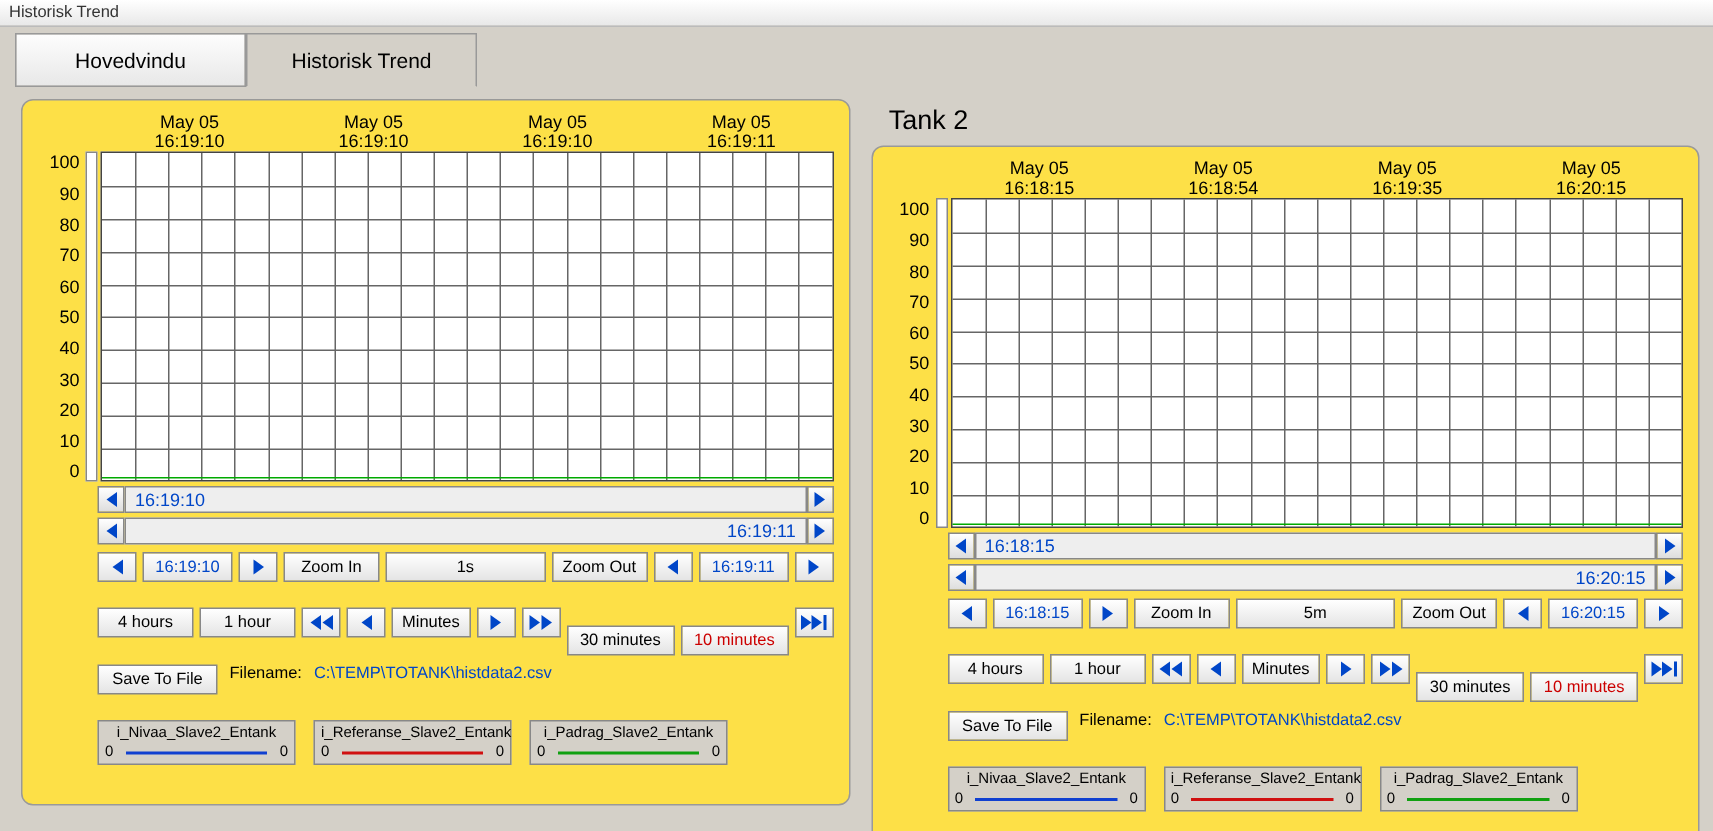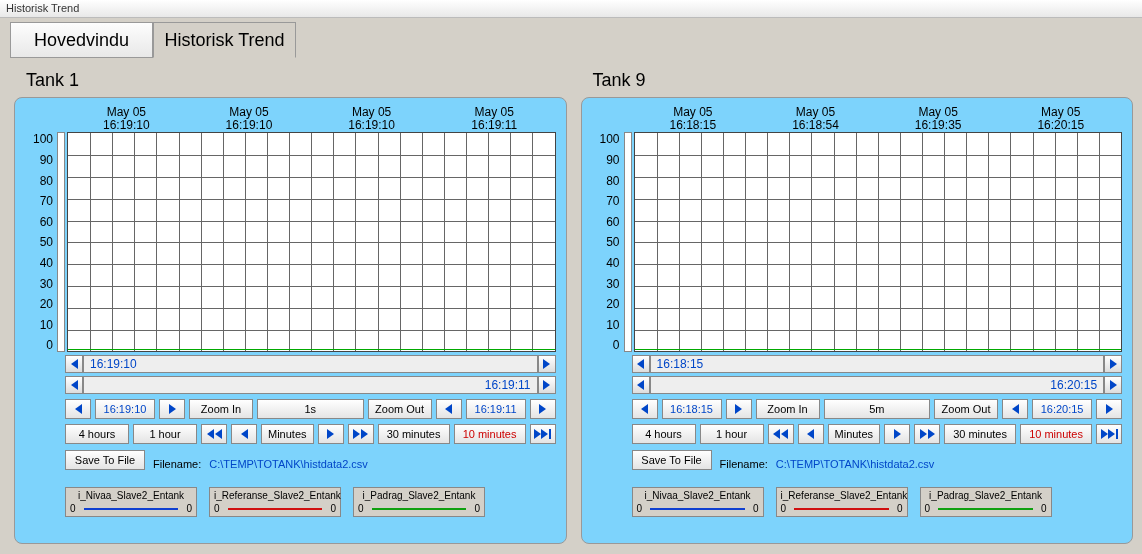--- a/index.html
+++ b/index.html
@@ -1,47 +1,47 @@
 <!DOCTYPE html>
 <html><head>
 <meta charset="utf-8">
 <style>
 * { box-sizing: border-box; margin: 0; padding: 0; font-family: Arial, sans-serif; }
 html, body { width: 1142px; height: 554px; background: #d4d0c8; overflow: hidden; }
 .titlebar { height: 18px; background: linear-gradient(#fff,#e8e8e8); border-bottom: 1px solid #bbb; font-size: 11px; padding: 2px 6px; color: #333; }
 .tabs { display: flex; margin: 4px 10px 0 10px; }
-.tab { width: 143px; height: 36px; display: flex; align-items: center; justify-content: center; font-size: 18px; border: 1px solid #999; background: linear-gradient(#fdfdfd,#e8e8e8); cursor: pointer; }
+.tab { width: 154px; height: 36px; display: flex; align-items: center; justify-content: center; font-size: 14px; border: 1px solid #999; background: linear-gradient(#fdfdfd,#e8e8e8); cursor: pointer; }
 .tab.active { background: #d4d0c8; border-bottom: 1px solid #d4d0c8; }
 .main { display: flex; gap: 14px; padding: 8px 14px; }
 .panel { flex: 1; }
 .panel h2 { font-size: 18px; font-weight: normal; margin: 4px 0 6px 12px; }
-.box { border: 1px solid #999; border-radius: 8px; padding: 8px 10px 10px 10px; background: #7dd3fc; }
+.box { border: 1px solid #999; border-radius: 8px; padding: 8px 10px 10px 10px; background: #fde047; }
 .xlabels { display: flex; margin-left: 40px; }
 .xlabels div { flex: 1; text-align: center; font-size: 12px; line-height: 1.1; }
 .chartrow { display: flex; }
 .yaxis { width: 32px; display: flex; flex-direction: column; justify-content: space-between; text-align: right; font-size: 12px; padding-right: 4px; height: 220px; }
 .bar { width: 8px; height: 220px; background: #fff; border: 1px solid #888; margin-right: 2px; }
 .grid { flex: 1; height: 220px; border: 1px solid #444; position: relative; background: #fff; }
 .grid .h, .grid .v { position: absolute; background: #666; }
 .grid .h { left:0; right:0; height:1px; }
 .grid .v { top:0; bottom:0; width:1px; }
 .grid .gline { position:absolute; left:0; right:0; bottom:1px; height:1px; background:#0a0; }
 .scroll { display:flex; align-items:center; margin: 3px 0 0 40px; height: 18px; }
 .sbtn { width: 18px; height: 18px; background: linear-gradient(#fff,#ddd); border: 1px solid #888; display:flex; align-items:center; justify-content:center; color:#0046c8; font-size:10px; cursor:pointer; }
 .strack { flex:1; height:18px; background:#eee; border:1px solid #888; display:flex; align-items:center; padding:0 6px; font-size:12px; color:#0046c8; }
 .strack.right { justify-content:flex-end; }
 .ctrlrow { display:flex; gap:4px; margin: 5px 0 0 40px; align-items:center; }
 .btn { height:20px; background: linear-gradient(#fff,#e4e4e4); border:1px solid #888; font-size:11px; display:flex; align-items:center; justify-content:center; cursor:pointer; padding:0 6px; white-space:nowrap; }
 .btn.icon { width:26px; padding:0; color:#0046c8; }
 .btn.w60 { width:64px; }
-.btn.w70 { width:72px; }
+.btn.w70 { width:72px;margin-top:24px; }
 .btn.flex { flex:1; }
 .timebtn { width:60px; font-size:11px; color:#0046c8; }
 .red { color:#c00; }
-.saverow { display:flex; align-items:flex-end; margin: 6px 0 17px 40px; gap:8px; font-size:11px; }
+.saverow { display:flex; align-items:flex-start; margin: 6px 0 17px 40px; gap:8px; font-size:11px; }
 .saverow .btn { width:80px; }
 .path { color:#0046c8; }
 .legends { display:flex; gap:12px; margin: 8px 0 16px 40px; }
 .legend { width:132px; border:1px solid #888; background:#d4d0c8; font-size:10px; padding:2px 4px; }
 .legend .name { display:block; text-align:center; }
 .legend .row { display:flex; align-items:center; justify-content:space-between; margin-top:2px; }
 .legend .line { flex:1; height:2px; margin:0 8px; }
 .c-blue { background:#1040d0; }
 .c-red { background:#d01010; }
 .c-green { background:#10a010; }
@@ -57,21 +57,20 @@
 
 <div class="titlebar">Historisk Trend</div>
 
 <div class="tabs">
   <div class="tab">Hovedvindu</div>
   <div class="tab active">Historisk Trend</div>
 </div>
 
 <div class="main" id="main">
   <div class="panel">
-    <h2>Tank 1</h2>
     <div class="box">
       <div class="xlabels">
           <div>May 05<br>16:19:10</div>
           <div>May 05<br>16:19:10</div>
           <div>May 05<br>16:19:10</div>
           <div>May 05<br>16:19:11</div>
         </div>
       <div class="chartrow">
         <div class="yaxis">
             <div>100</div>
@@ -222,21 +221,21 @@
       <div class="row">
               <span>0</span>
               <span class="line c-green"></span>
               <span>0</span>
             </div>
     </div>
         </div>
     </div>
   </div>
   <div class="panel">
-    <h2>Tank 9</h2>
+    <h2>Tank 2</h2>
     <div class="box">
       <div class="xlabels">
           <div>May 05<br>16:18:15</div>
           <div>May 05<br>16:18:54</div>
           <div>May 05<br>16:19:35</div>
           <div>May 05<br>16:20:15</div>
         </div>
       <div class="chartrow">
         <div class="yaxis">
             <div>100</div>

